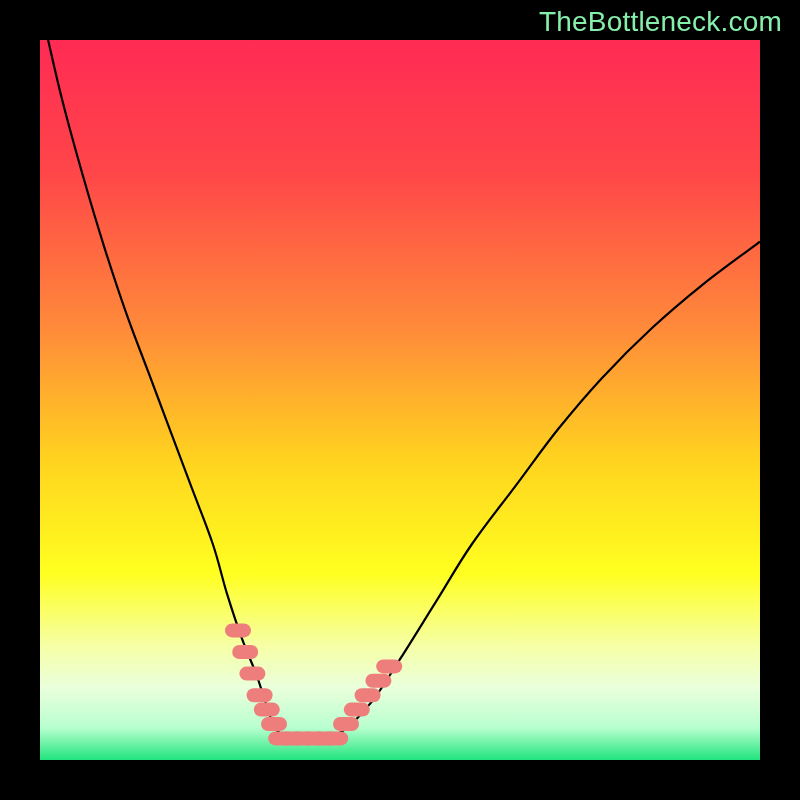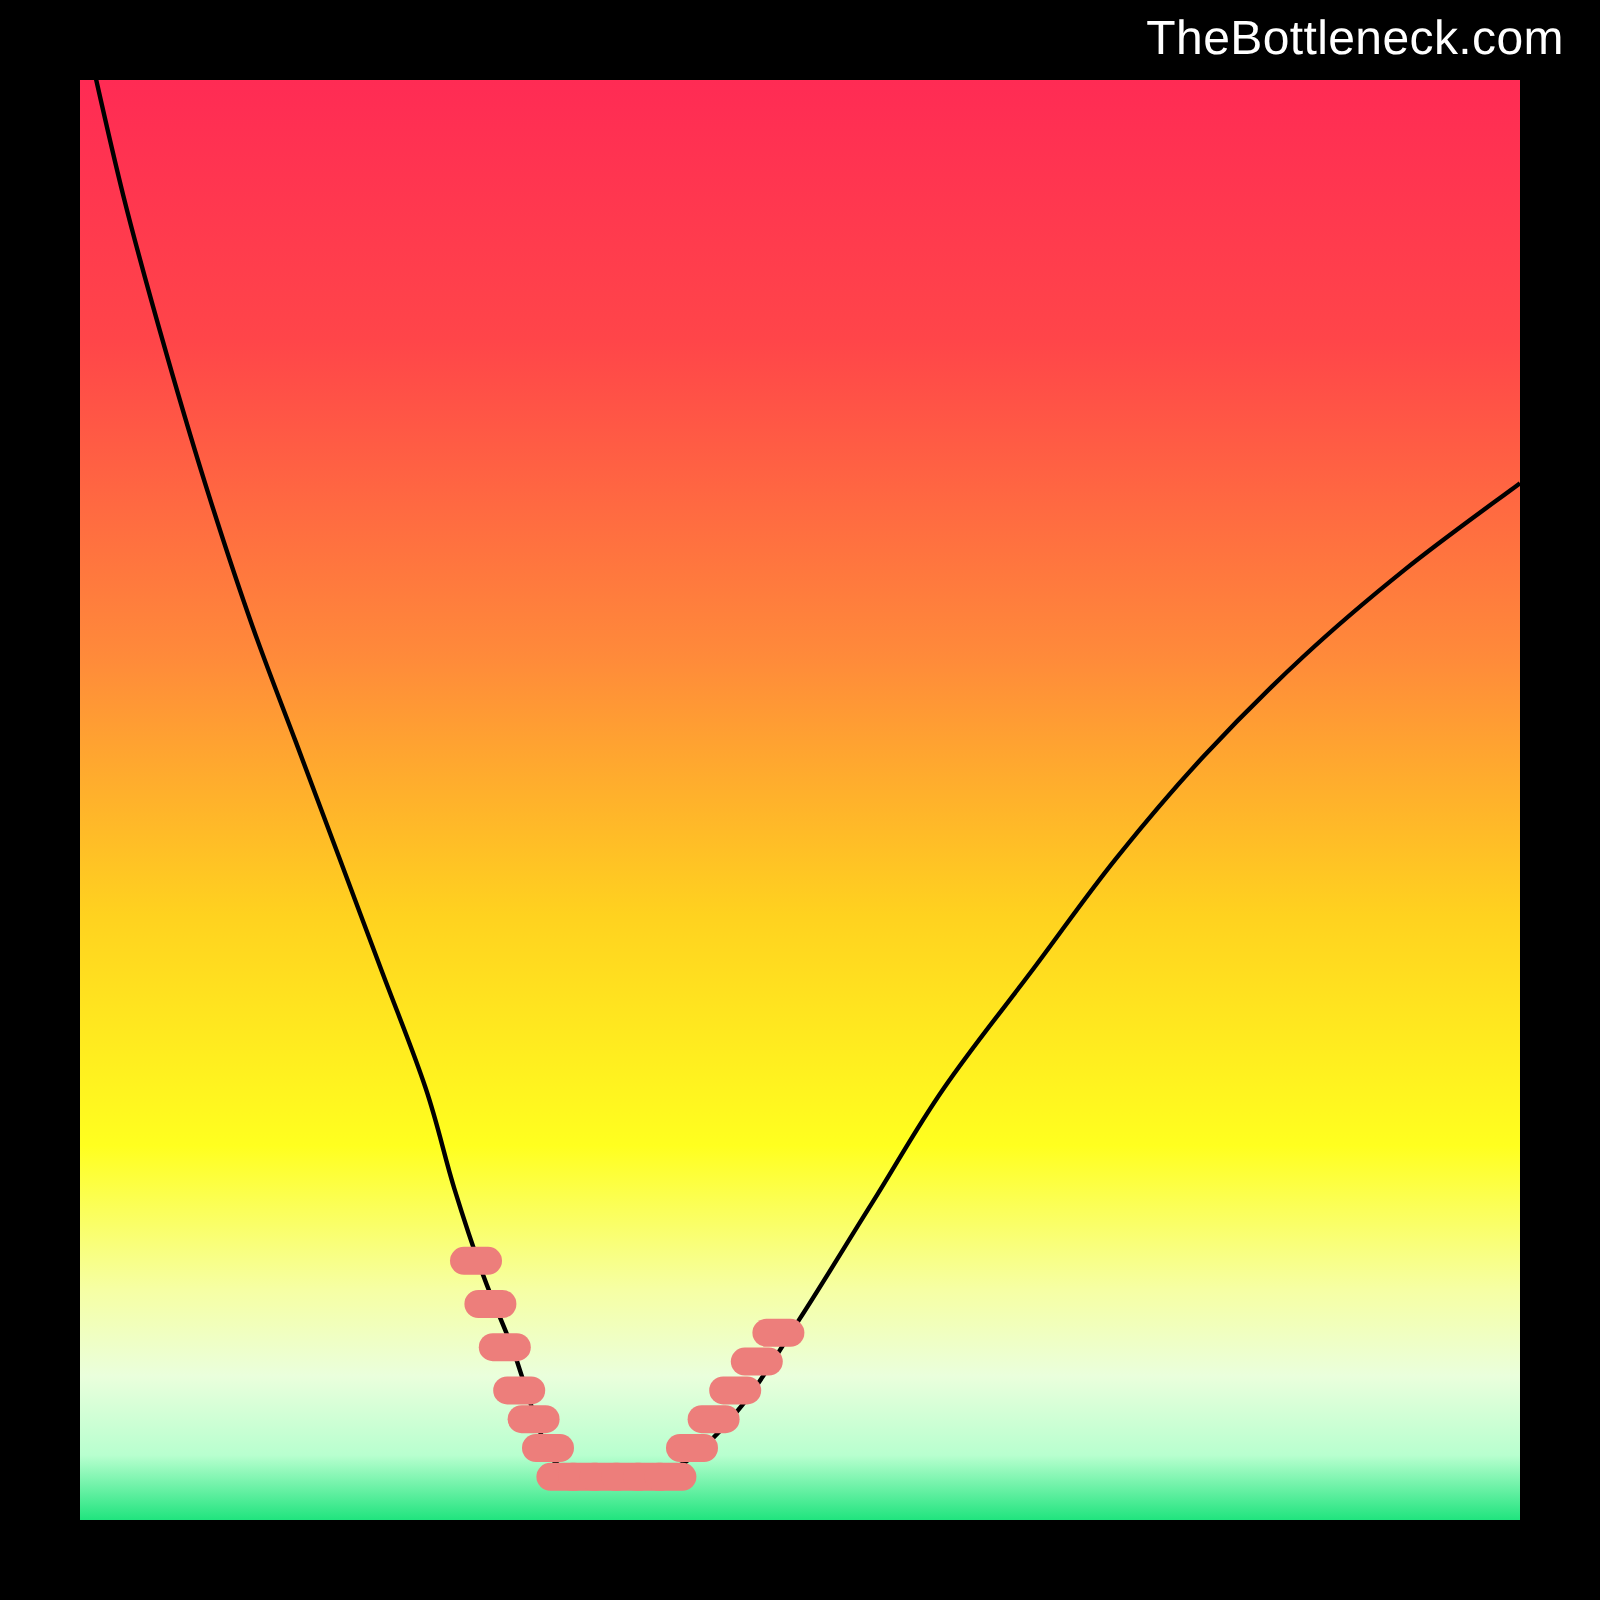--- a/index.html
+++ b/index.html
@@ -38,22 +38,22 @@
     position: absolute;
     left: 0;
     top: 0;
     width: 720px;
     height: 720px;
   }
   .watermark {
     position: absolute;
     top: 6px;
     right: 18px;
-    color: #ffffff;
-    font-size: 24px;
+    color: #86efac;
+    font-size: 28px;
     font-weight: 400;
     letter-spacing: 0.2px;
     user-select: none;
   }
 </style>
 </head>
 <body>
 
 <div class="frame">
 

